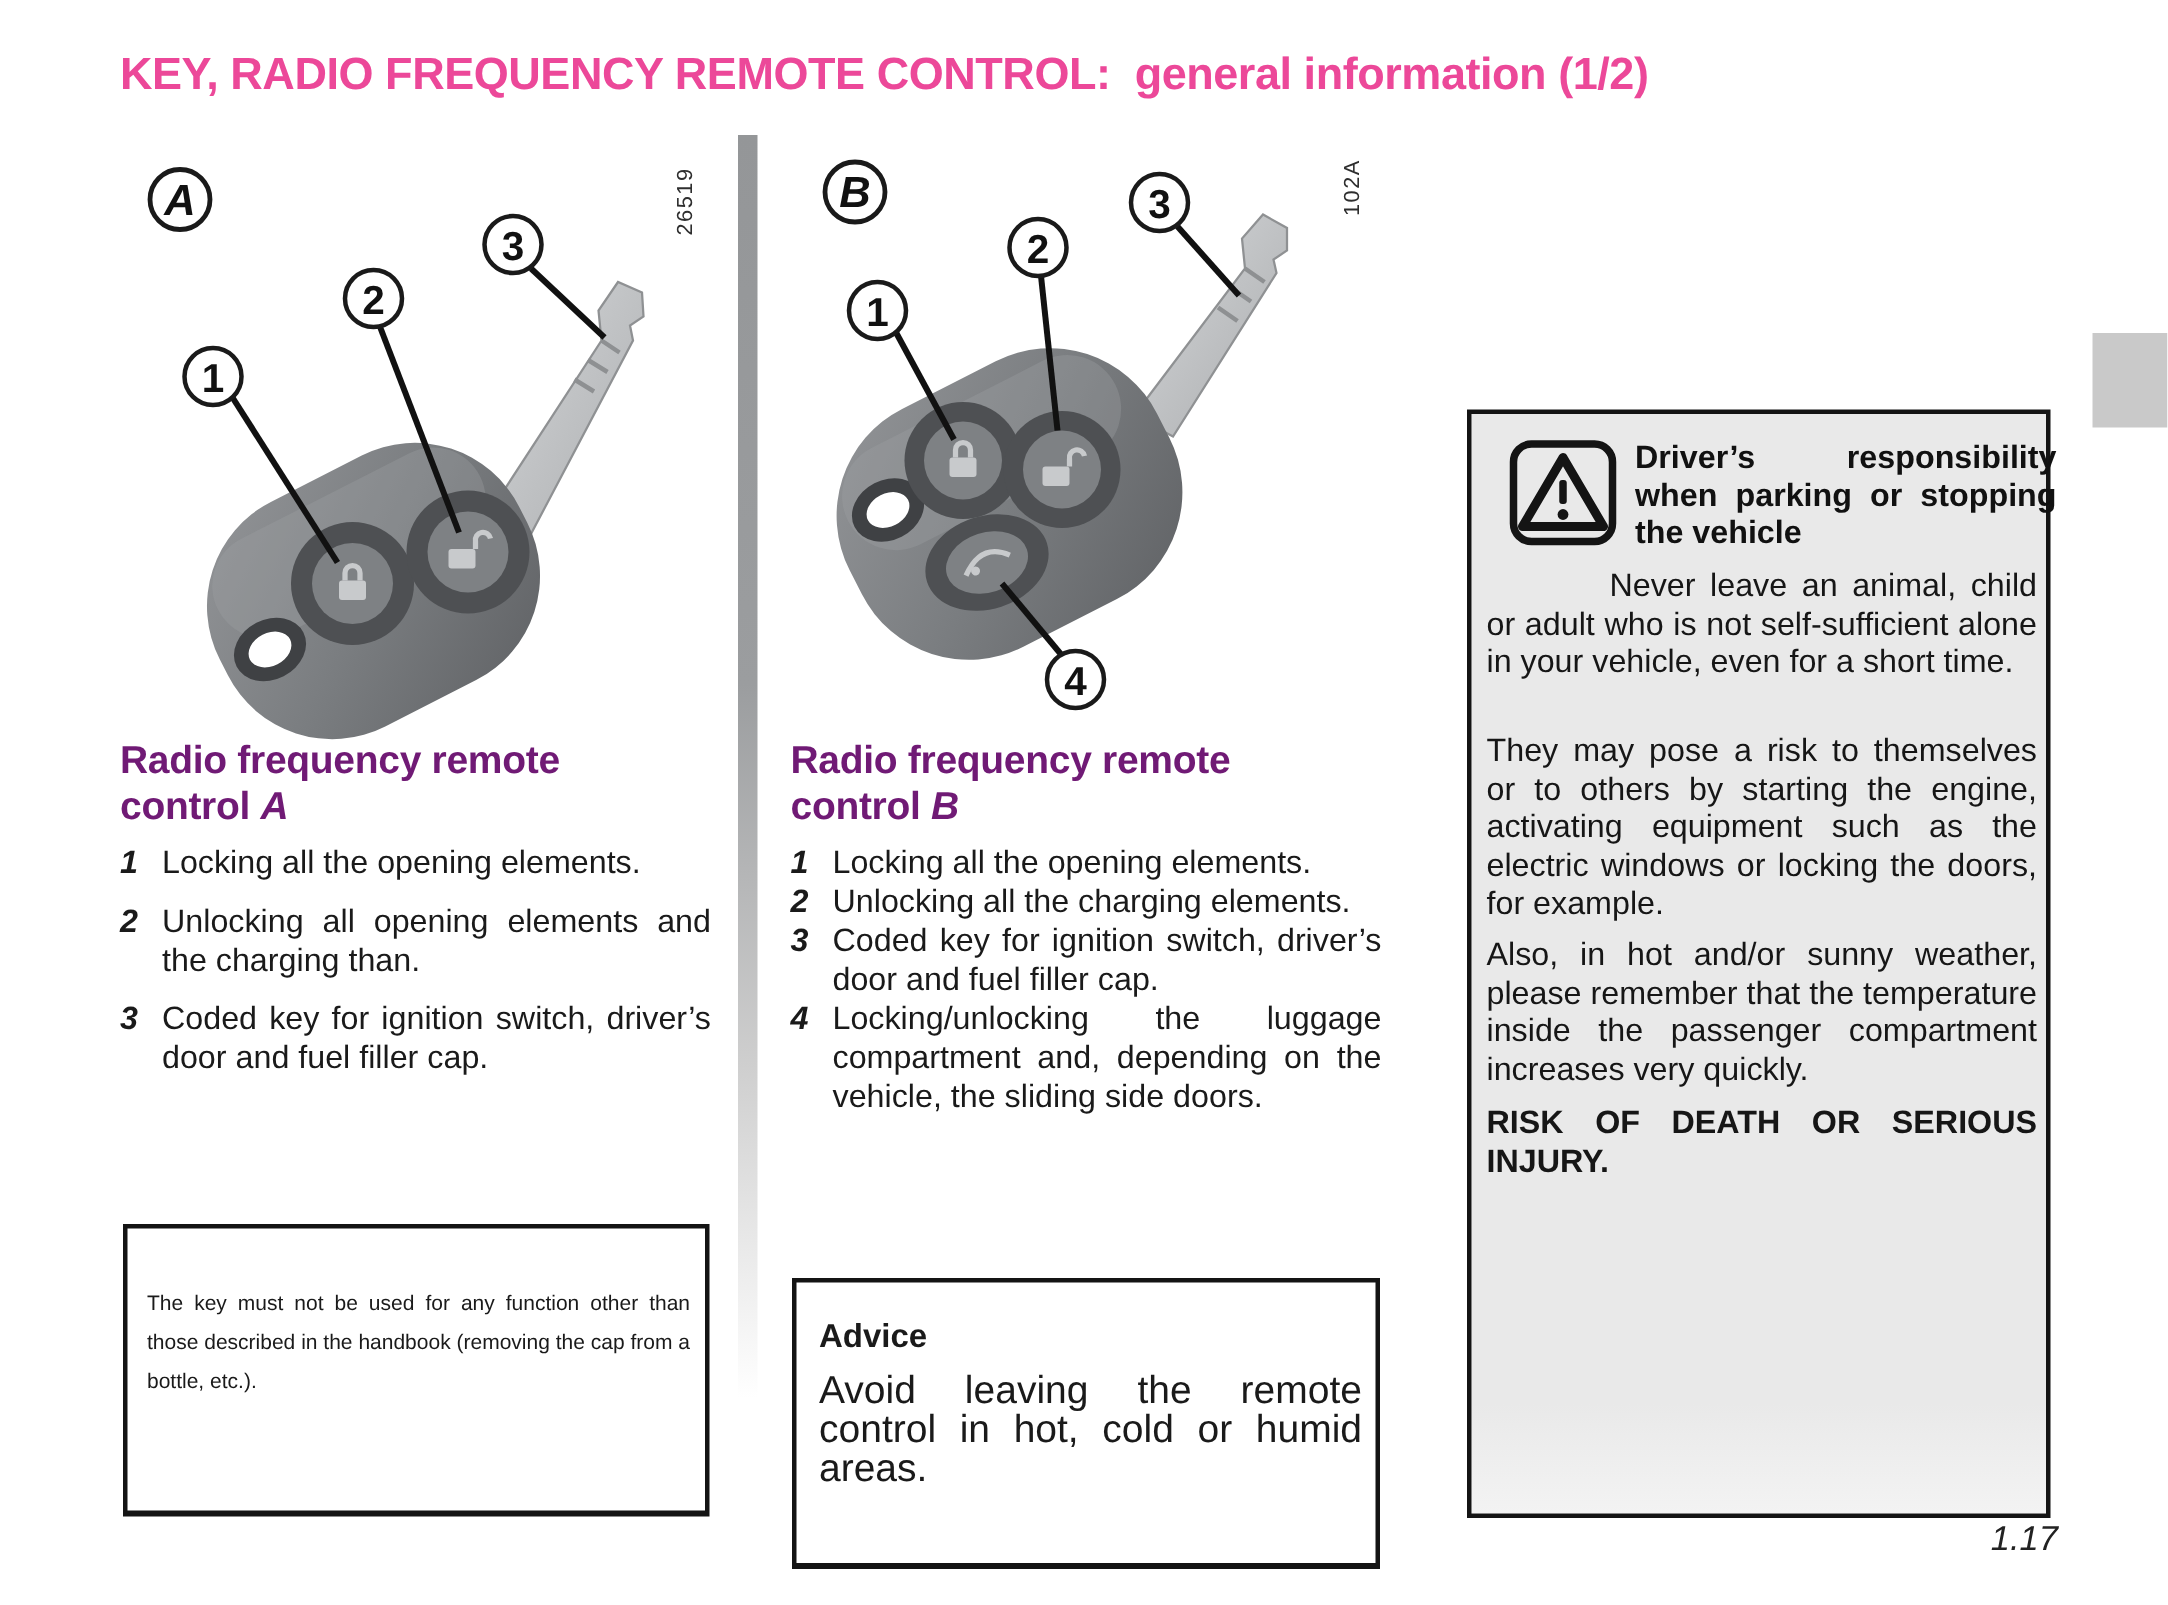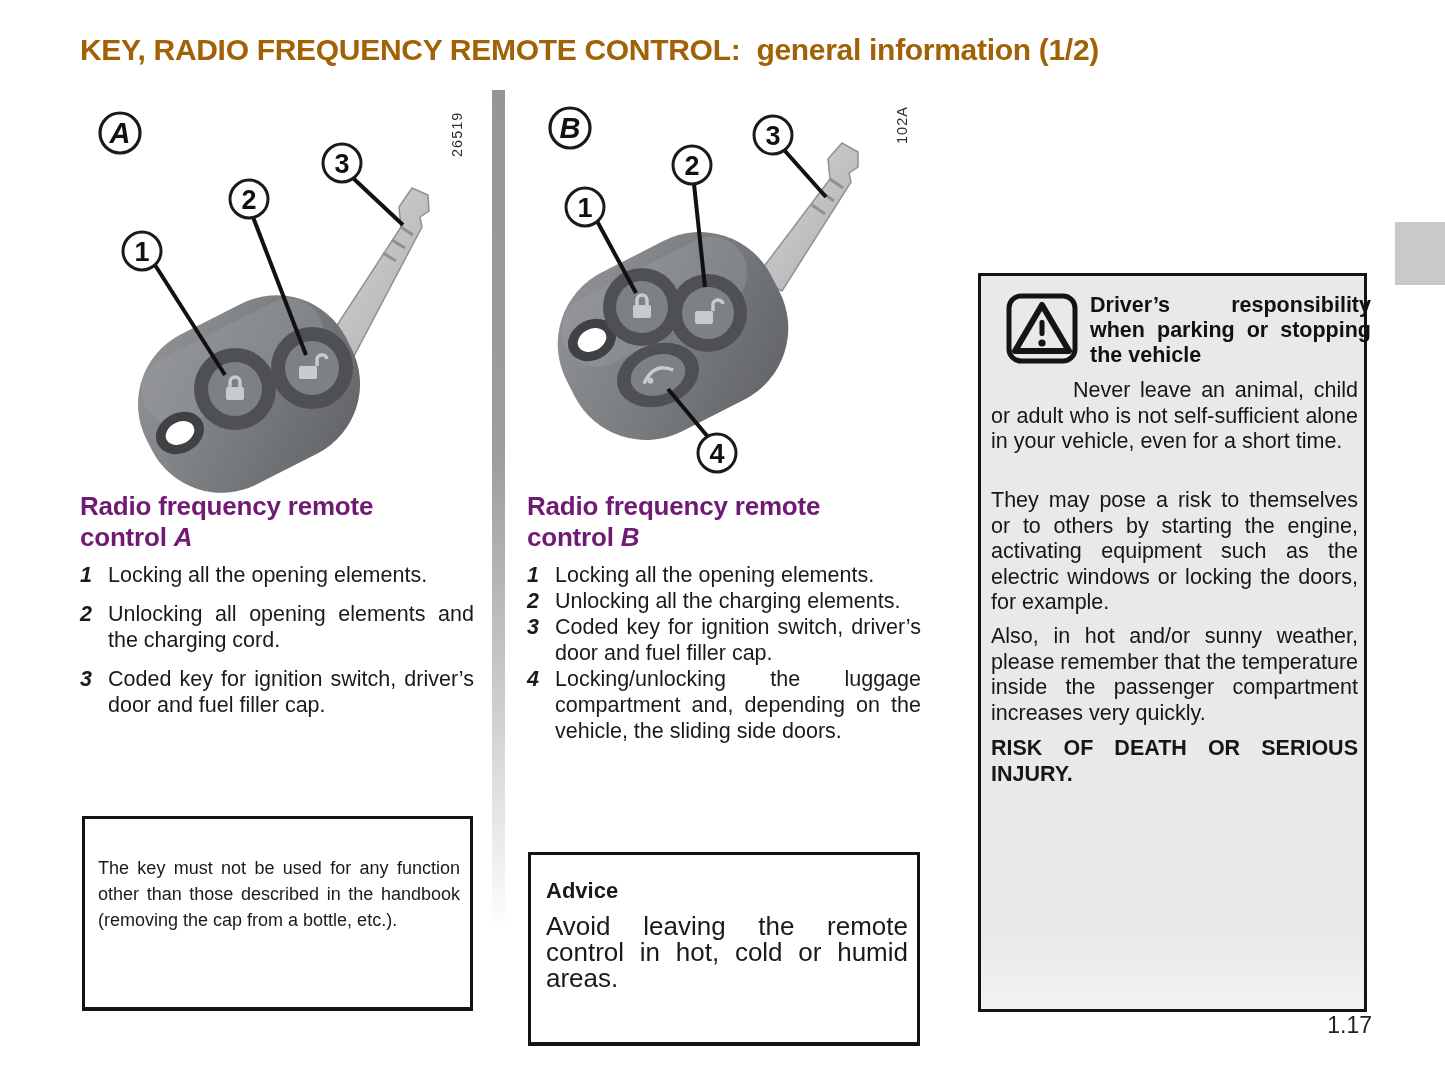--- a/index.html
+++ b/index.html
@@ -4,21 +4,21 @@
 <style>
   html,body{margin:0;padding:0;}
   body{
     width:1445px;height:1070px;position:relative;background:#ffffff;
     font-family:"Liberation Sans", sans-serif;color:#1a1a1a;overflow:hidden;
   }
   .abs{position:absolute;}
   
   #page-title{
     left:80px;top:33px;width:1200px;
-    font-size:30px;font-weight:bold;letter-spacing:-0.3px;color:#a16207;
+    font-size:30px;font-weight:bold;letter-spacing:-0.3px;color:#ec4899;
     white-space:nowrap;
   }
   
   #column-divider{
     left:492px;top:90px;width:13px;height:915px;
     background:linear-gradient(to bottom,#949698 0%,#9b9d9f 40%,#cfcfcf 68%,#ffffff 92%);
   }
   
   #edge-tab{left:1395px;top:222px;width:50px;height:63px;background:#c9c9c9;}
   
@@ -61,31 +61,31 @@
   #warning-p1{top:212px;}
   #warning-p2{top:348px;}
   #warning-emphasis{top:460px;font-weight:bold;}
   
   #note-box{
     left:82px;top:816px;width:391px;height:195px;box-sizing:border-box;
     border:3px solid #141414;border-bottom-width:4px;background:#ffffff;
   }
   #note-text{
     position:absolute;left:13px;top:36px;width:362px;
-    font-size:18px;line-height:26px;text-align:justify;
+    font-size:14px;line-height:26px;text-align:justify;
   }
   
   #advice-box{
     left:528px;top:852px;width:392px;height:194px;box-sizing:border-box;
     border:3px solid #141414;border-bottom-width:4px;background:#ffffff;
   }
   #advice-title{position:absolute;left:15px;top:23px;font-size:22px;font-weight:bold;}
   #advice-text{position:absolute;left:15px;top:58px;width:362px;font-size:26px;line-height:26px;text-align:justify;}
   
-  #page-number{left:1240px;top:1012px;width:132px;font-size:23px;text-align:right;color:#222;}
+  #page-number{left:1240px;top:1012px;width:132px;font-size:23px;text-align:right;color:#222;font-style:italic;}
   svg text{font-family:"Liberation Sans", sans-serif;}
   .callout-num{font-size:27px;font-weight:bold;fill:#111;}
   .badge-letter{font-size:29px;font-weight:bold;font-style:italic;fill:#111;}
 </style>
 </head>
 <body>
 
 <div class="abs" id="page-title">KEY, RADIO FREQUENCY REMOTE CONTROL:&nbsp; general information (1/2)</div>
 
 <div class="abs" id="column-divider"></div>
@@ -238,21 +238,21 @@
   <span>Radio frequency remote</span><br>
   <span>control</span><span class="variant">A</span>
 </div>
 <div class="abs list" id="section-a-list">
   <div class="li">
     <span class="num">1</span>
     <span>Locking all the opening elements.</span>
   </div>
   <div class="li">
     <span class="num">2</span>
-    <span>Unlocking all opening elements and the charging cord.</span>
+    <span>Unlocking all opening elements and the charging than.</span>
   </div>
   <div class="li">
     <span class="num">3</span>
     <span>Coded key for ignition switch, driver’s door and fuel filler cap.</span>
   </div>
 </div>
 
 <div class="abs sec-heading" id="section-b-heading">
   <span>Radio frequency remote</span><br>
   <span>control</span><span class="variant">B</span>

